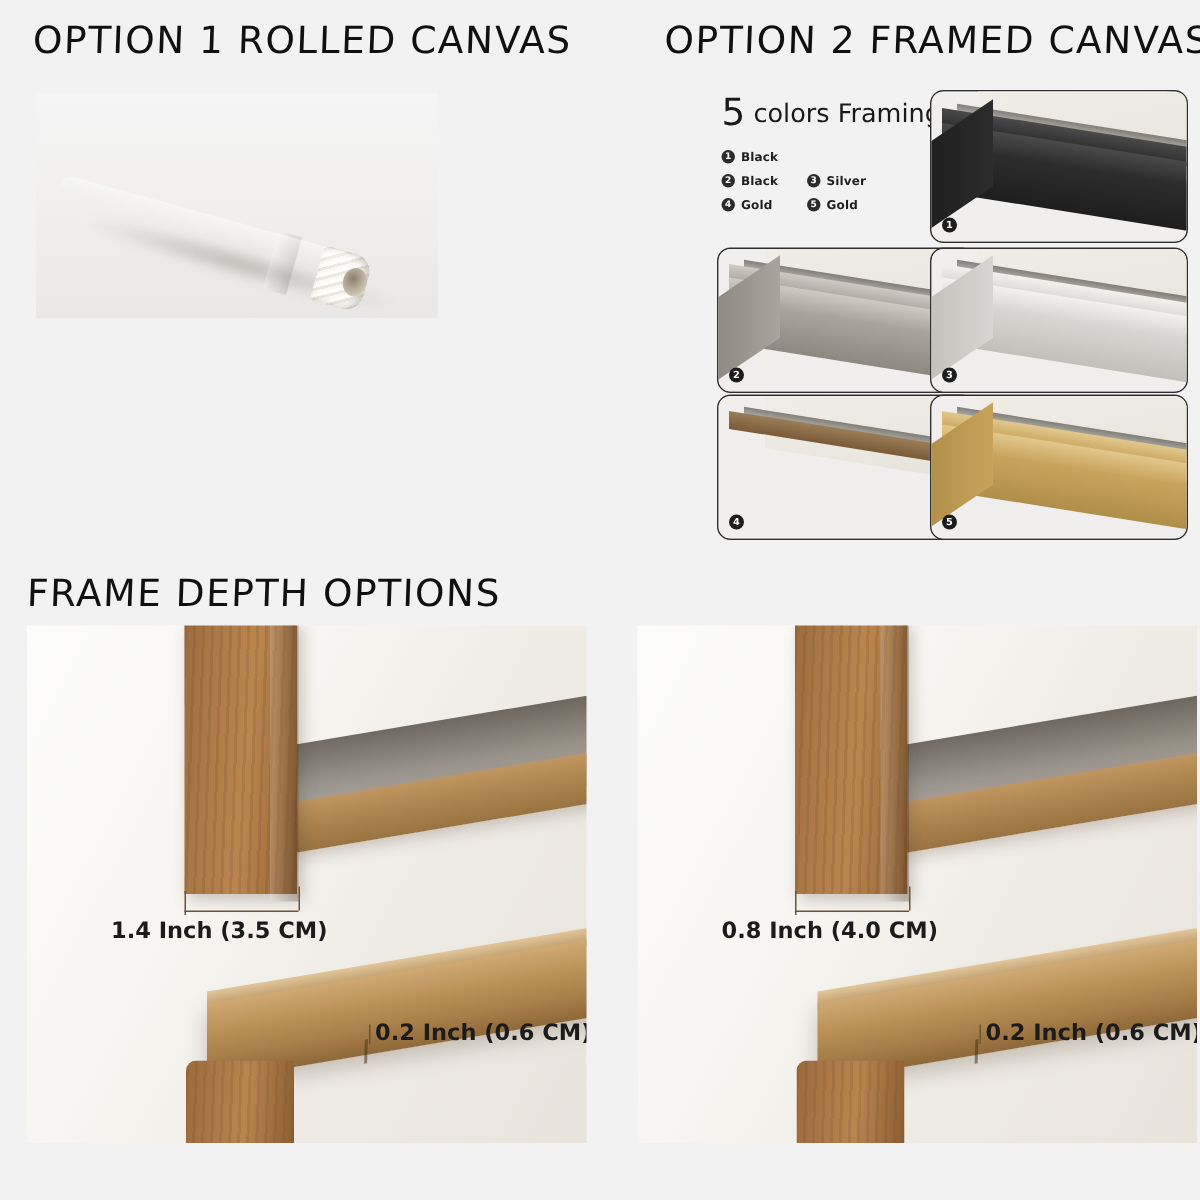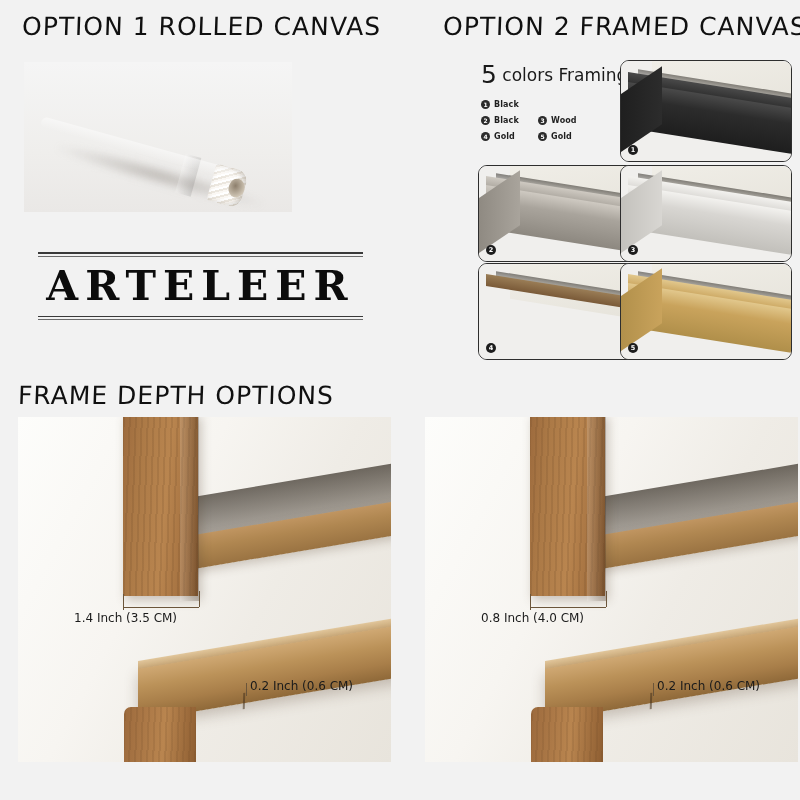--- a/index.html
+++ b/index.html
@@ -196,22 +196,23 @@
     background:rgba(70,50,28,.55);transform:skewY(-9.5deg) rotate(2deg);
   }
   
   .dim-v{
     position:absolute;border-left:1.2px solid #6b553a;height:16px;
   }
   .dim-h{
     position:absolute;border-top:1.2px solid #6b553a;
   }
   .dim-lab{
-    position:absolute;font-size:12px;color:#1b1b1b;white-space:nowrap;
+    position:absolute;font-size:15px;color:#1b1b1b;white-space:nowrap;
     font-family:"DejaVu Sans",sans-serif;
+    font-weight:bold;
   }
 </style>
 </head>
 <body>
 
 <div class="page">
 
   <div class="head" id="h-opt1">OPTION 1 ROLLED CANVAS</div>
 
   <div class="tube-photo">
@@ -241,21 +242,21 @@
         </span>
       </div>
 
       <div class="legend-row">
         <span class="legend-item">
           <span class="badge">2</span>
           <span class="legend-lab">Black</span>
         </span>
         <span class="legend-item">
           <span class="badge">3</span>
-          <span class="legend-lab">Wood</span>
+          <span class="legend-lab">Silver</span>
         </span>
       </div>
 
       <div class="legend-row">
         <span class="legend-item">
           <span class="badge">4</span>
           <span class="legend-lab">Gold</span>
         </span>
         <span class="legend-item">
           <span class="badge">5</span>
@@ -318,27 +319,20 @@
         <div class="gap"></div>
         <div class="top" style="background: linear-gradient(rgb(226, 200, 141), rgb(201, 163, 92));"></div>
         <div class="front" style="background: linear-gradient(rgb(226, 200, 141) 0%, rgb(201, 163, 92) 35%, rgb(176, 143, 74) 100%);"></div>
         <div class="side" style="background: linear-gradient(90deg, rgb(176, 143, 74), rgb(201, 163, 92));"></div>
       </div>
       <span class="num">5</span>
     </div>
 
   </div>
 
-  <div class="logo-wrap">
-    <div class="rule"></div>
-    <div class="rule thin"></div>
-    <div class="logo">ARTELEER</div>
-    <div class="rule"></div>
-    <div class="rule thin"></div>
-  </div>
 
   <div class="head" id="h-depth">FRAME DEPTH OPTIONS</div>
 
   <div class="depth" id="depth-left">
     <div class="wall"></div>
     <div class="slot"></div>
     <div class="rail-up"></div>
     <div class="post"></div>
     <div class="post-edge"></div>
     <div class="post-cap"></div>

